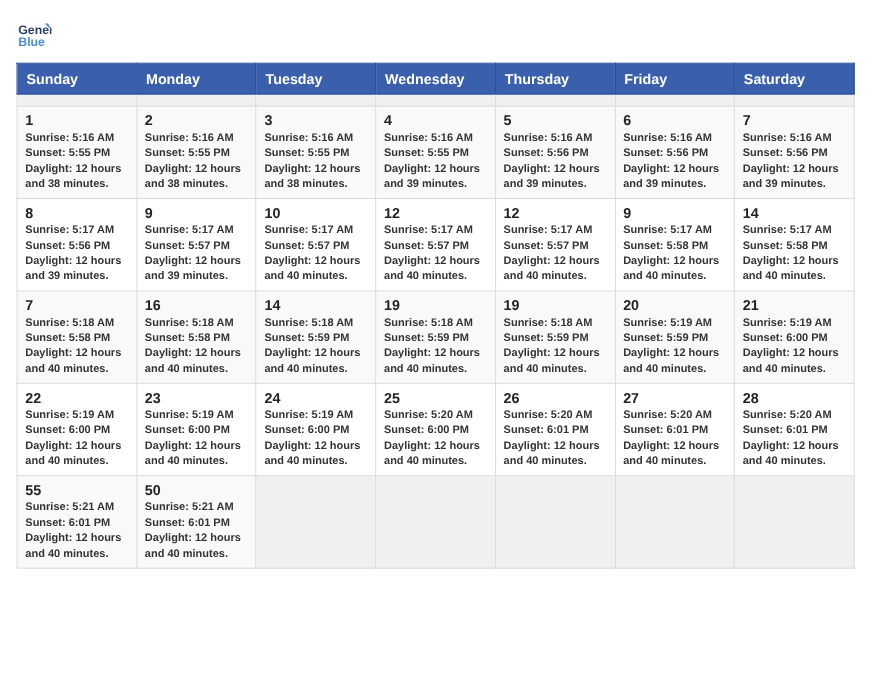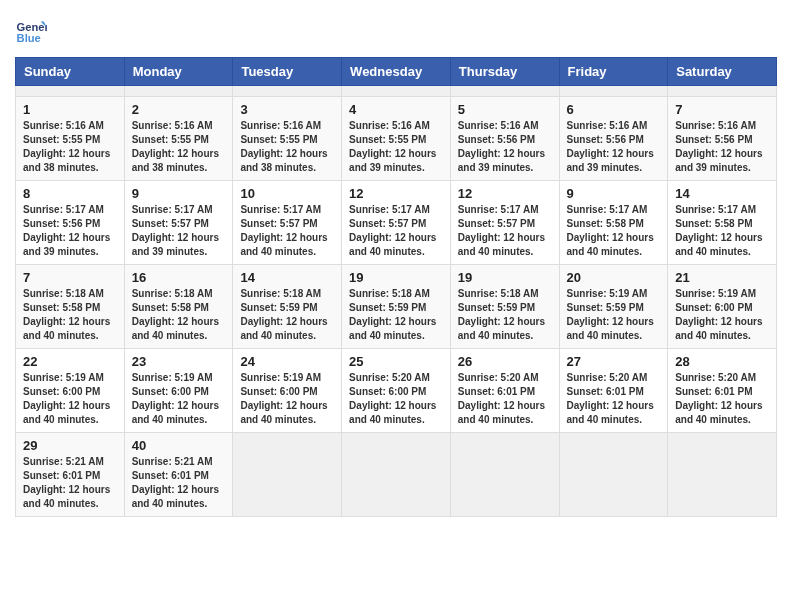--- a/index.html
+++ b/index.html
@@ -234,25 +234,25 @@
           <span class="day-num">27</span>
           <div class="cell-info">Sunrise: 5:20 AM<br>Sunset: 6:01 PM<br>Daylight: 12 hours and 40 minutes.</div>
         </td>
         <td>
           <span class="day-num">28</span>
           <div class="cell-info">Sunrise: 5:20 AM<br>Sunset: 6:01 PM<br>Daylight: 12 hours and 40 minutes.</div>
         </td>
       </tr>
       <tr>
         <td>
-          <span class="day-num">29</span>
+          <span class="day-num">55</span>
           <div class="cell-info">Sunrise: 5:21 AM<br>Sunset: 6:01 PM<br>Daylight: 12 hours and 40 minutes.</div>
         </td>
         <td>
-          <span class="day-num">40</span>
+          <span class="day-num">50</span>
           <div class="cell-info">Sunrise: 5:21 AM<br>Sunset: 6:01 PM<br>Daylight: 12 hours and 40 minutes.</div>
         </td>
         <td class="cell-empty"></td>
         <td class="cell-empty"></td>
         <td class="cell-empty"></td>
         <td class="cell-empty"></td>
         <td class="cell-empty"></td>
       </tr>
     </tbody>
 </table>

